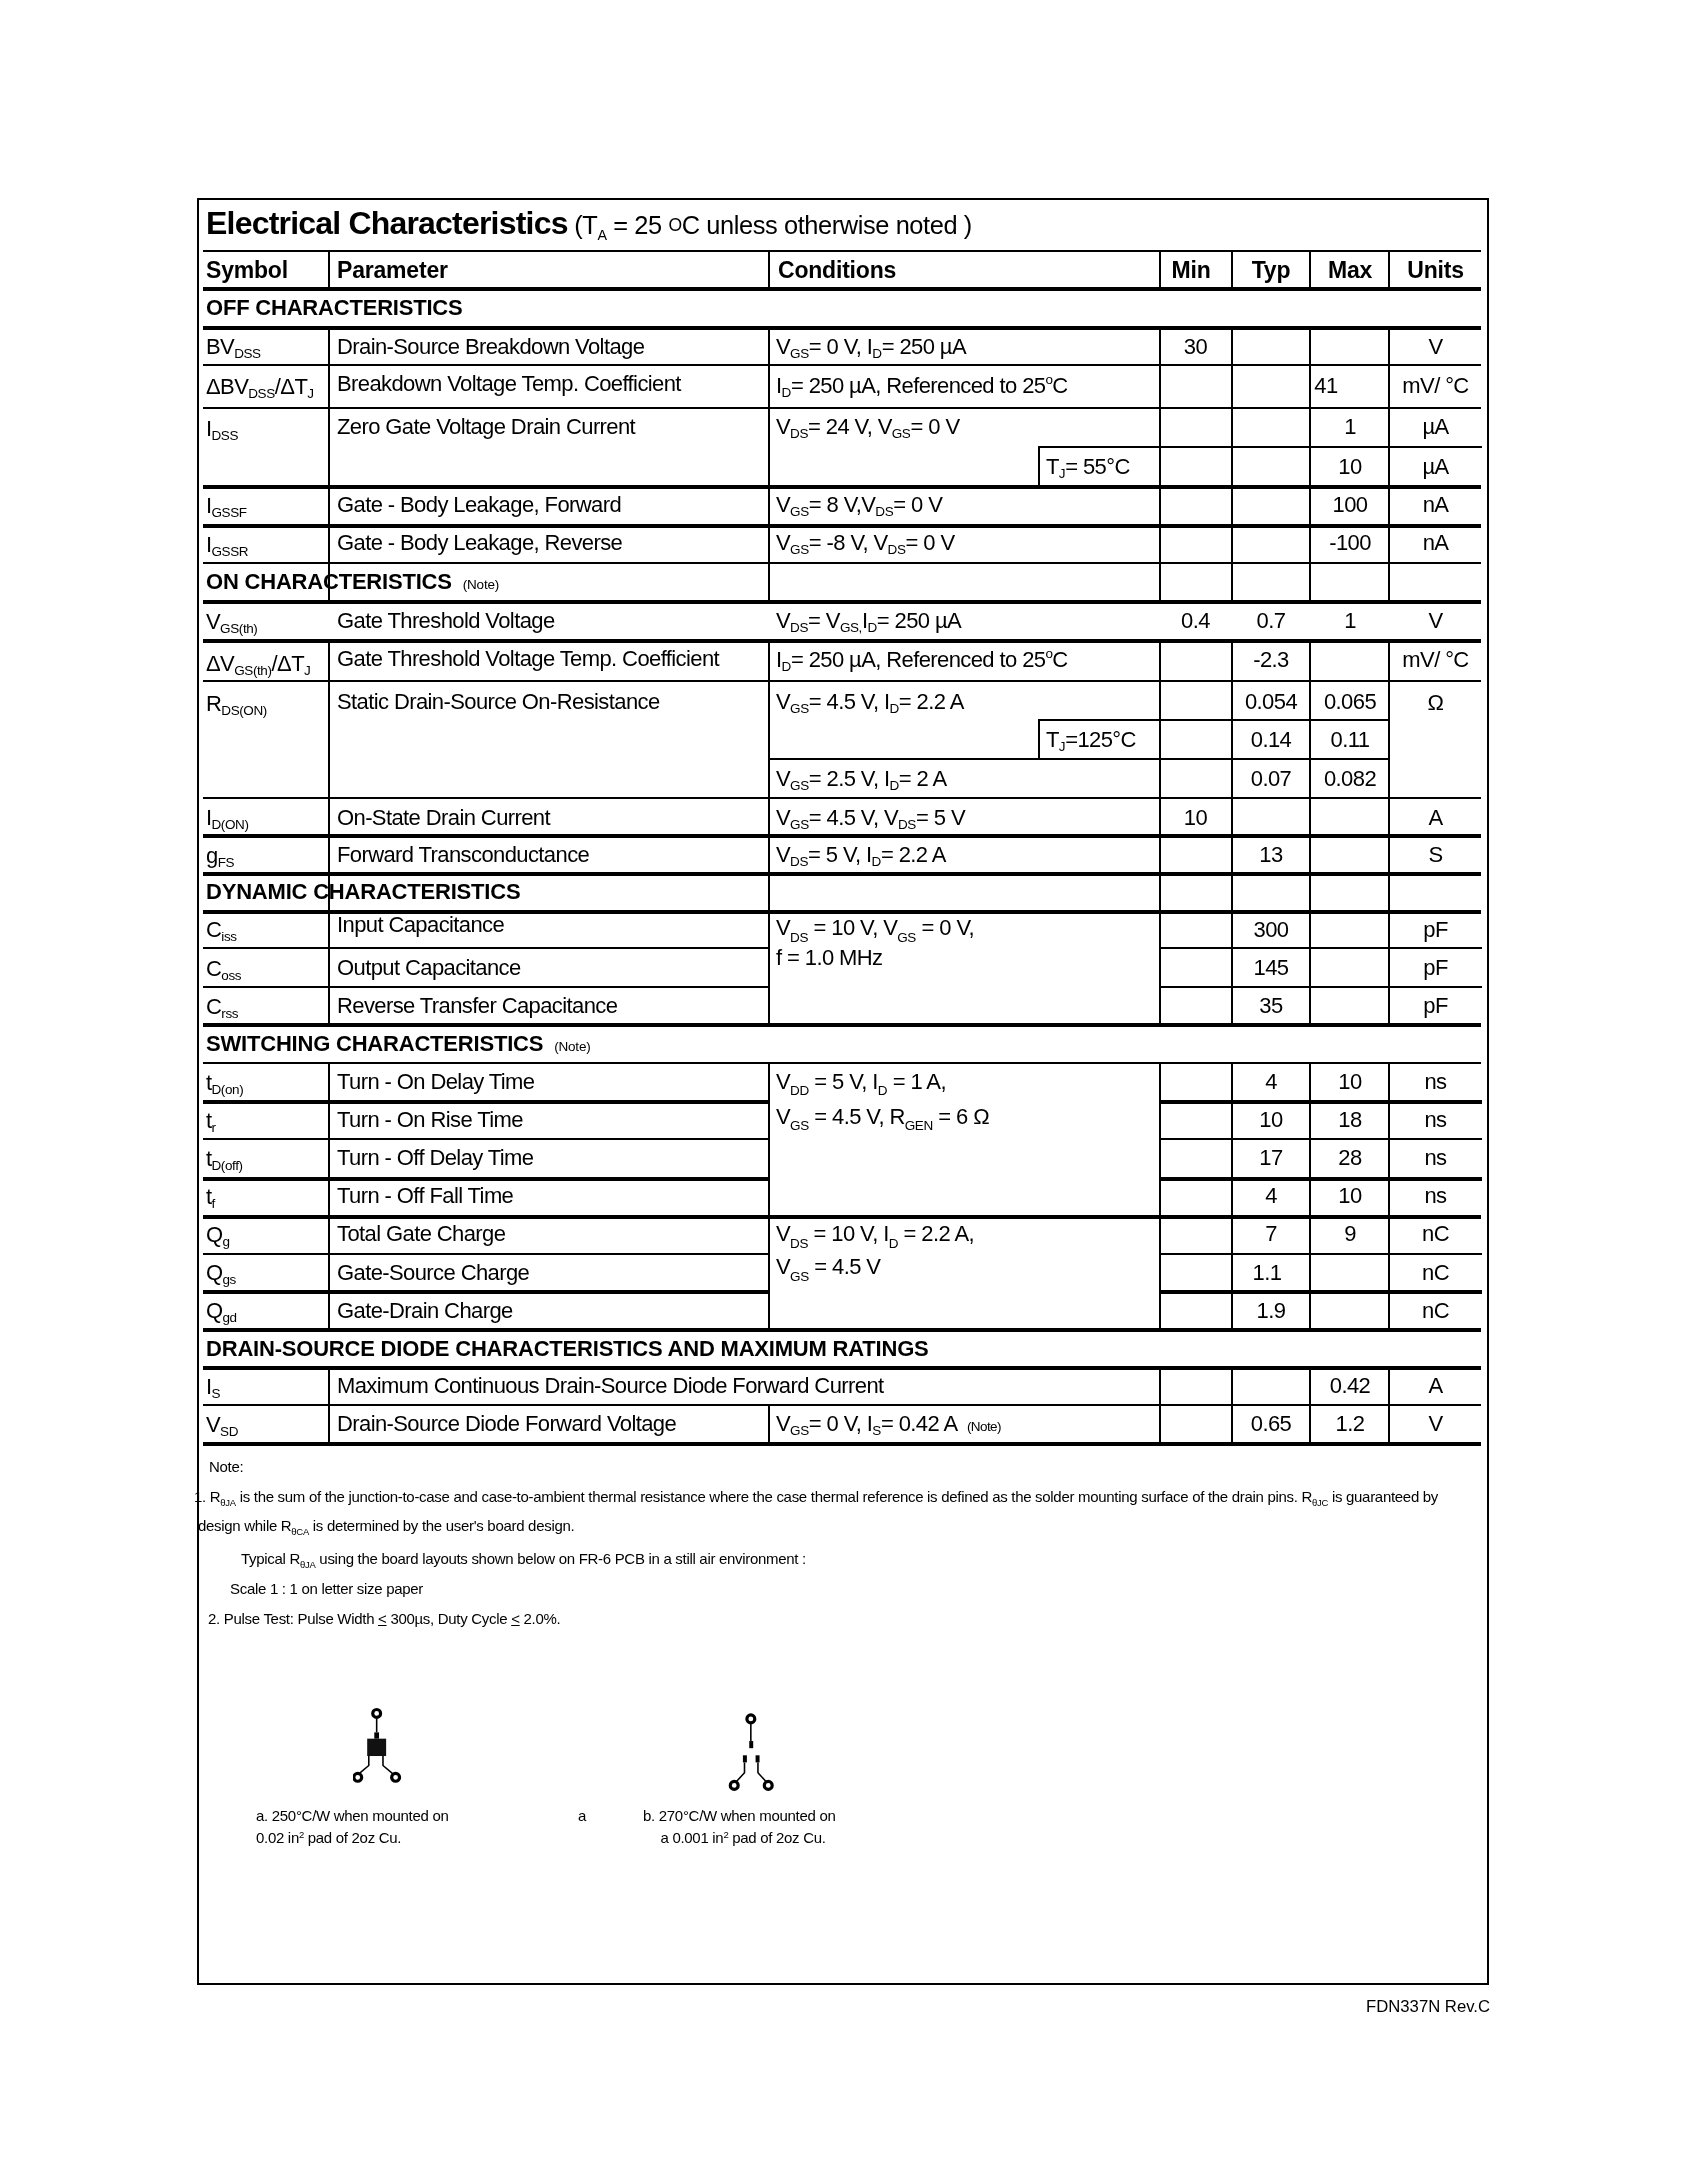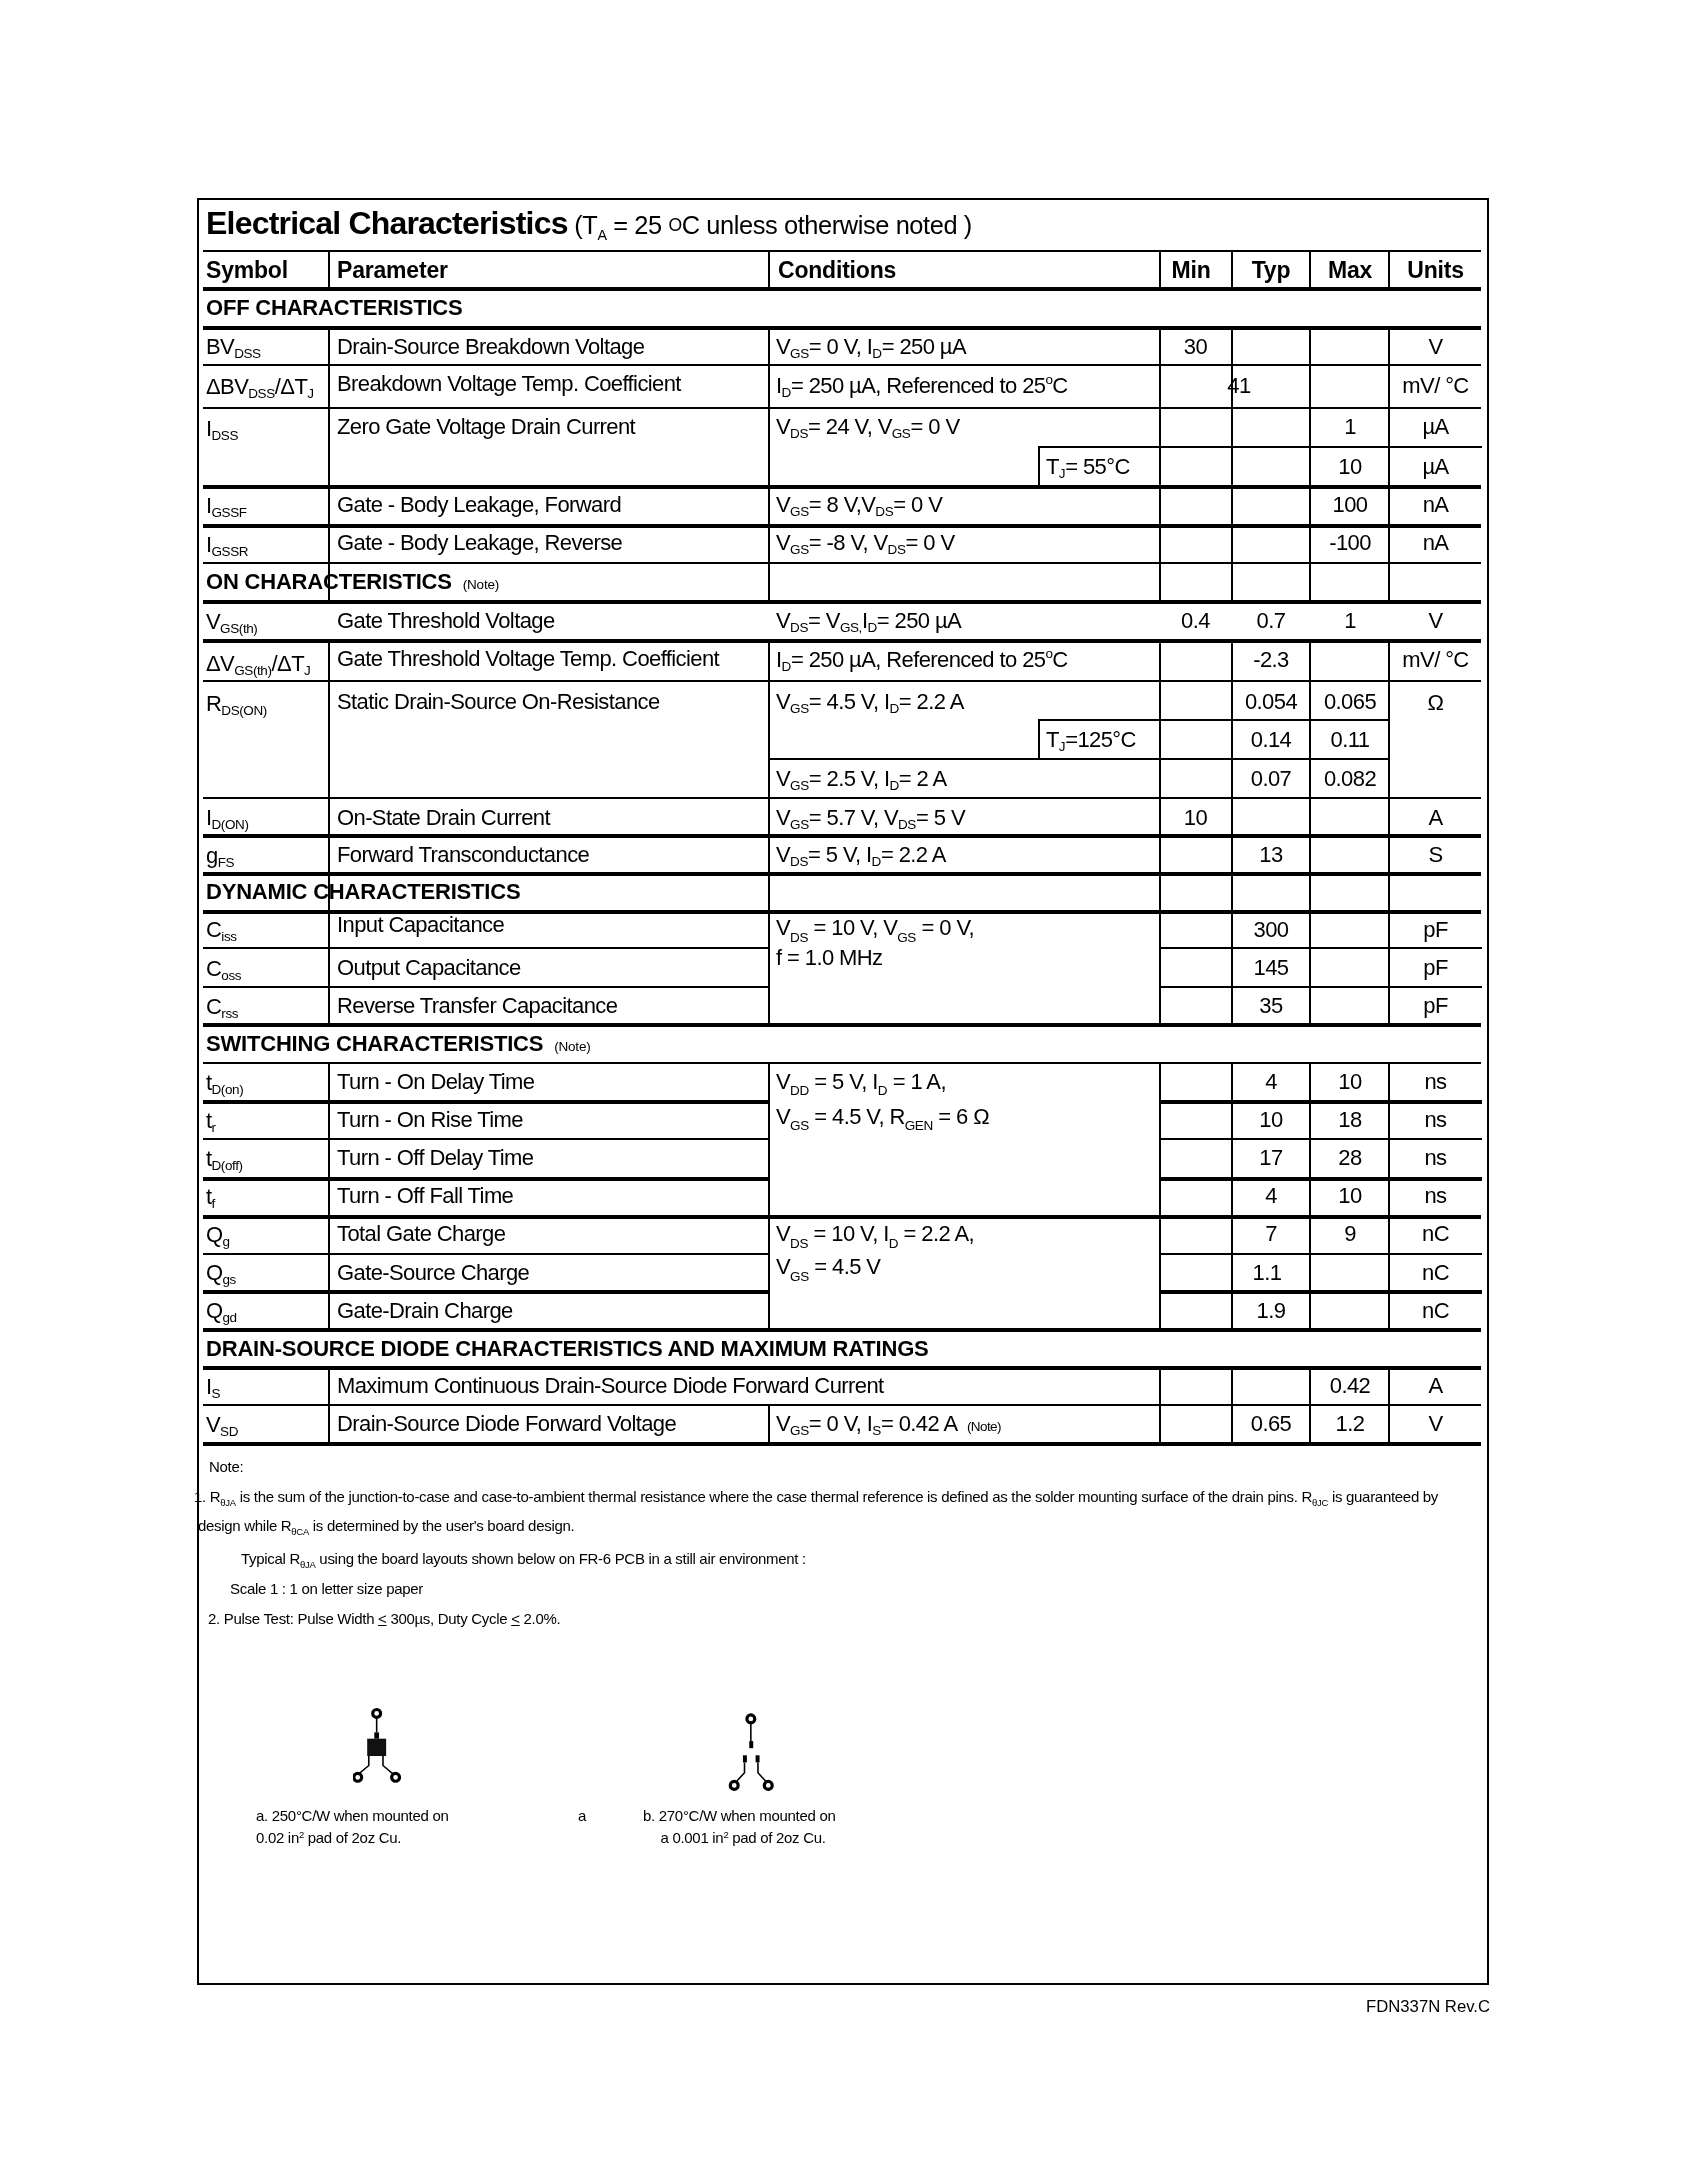--- a/index.html
+++ b/index.html
@@ -165,21 +165,21 @@
       <sub>J</sub>
     </div>
   <div class="cell" style="left:337px;top:365px">Breakdown Voltage Temp. Coefficient</div>
   <div class="cell cond" style="left:776px;top:367px">
       <span>I</span>
       <sub>D</sub>
       <span>= 250 µA, Referenced to  25 </span>
       <sup>o</sup>
       <span>C</span>
     </div>
-  <div class="cell center" style="left:1211px;top:367px;width:56px">41</div>
+  <div class="cell center" style="left:1298px;top:367px;width:56px">41</div>
   <div class="cell center" style="left:1390px;top:367px;width:91px">mV/ °C</div>
 </div>
 
 <div>
   <div class="cell sym" style="left:206px;top:410px">
       <span>I</span>
       <sub>DSS</sub>
     </div>
   <div class="cell" style="left:337px;top:408px">Zero Gate Voltage  Drain Current</div>
   <div class="cell cond" style="left:776px;top:408px">
@@ -315,21 +315,21 @@
 
 <div>
   <div class="cell sym" style="left:206px;top:799px">
       <span>I</span>
       <sub>D(ON)</sub>
     </div>
   <div class="cell" style="left:337px;top:799px">On-State Drain Current</div>
   <div class="cell cond" style="left:776px;top:799px">
       <span>V</span>
       <sub>GS</sub>
-      <span> = 5.7 V,  V</span>
+      <span> = 4.5 V,  V</span>
       <sub>DS</sub>
       <span> = 5 V</span>
     </div>
   <div class="cell center" style="left:1161px;top:799px;width:69px">10</div>
   <div class="cell center" style="left:1390px;top:799px;width:91px">A</div>
 </div>
 
 <div>
   <div class="cell sym" style="left:206px;top:837px">
       <span>g</span>

